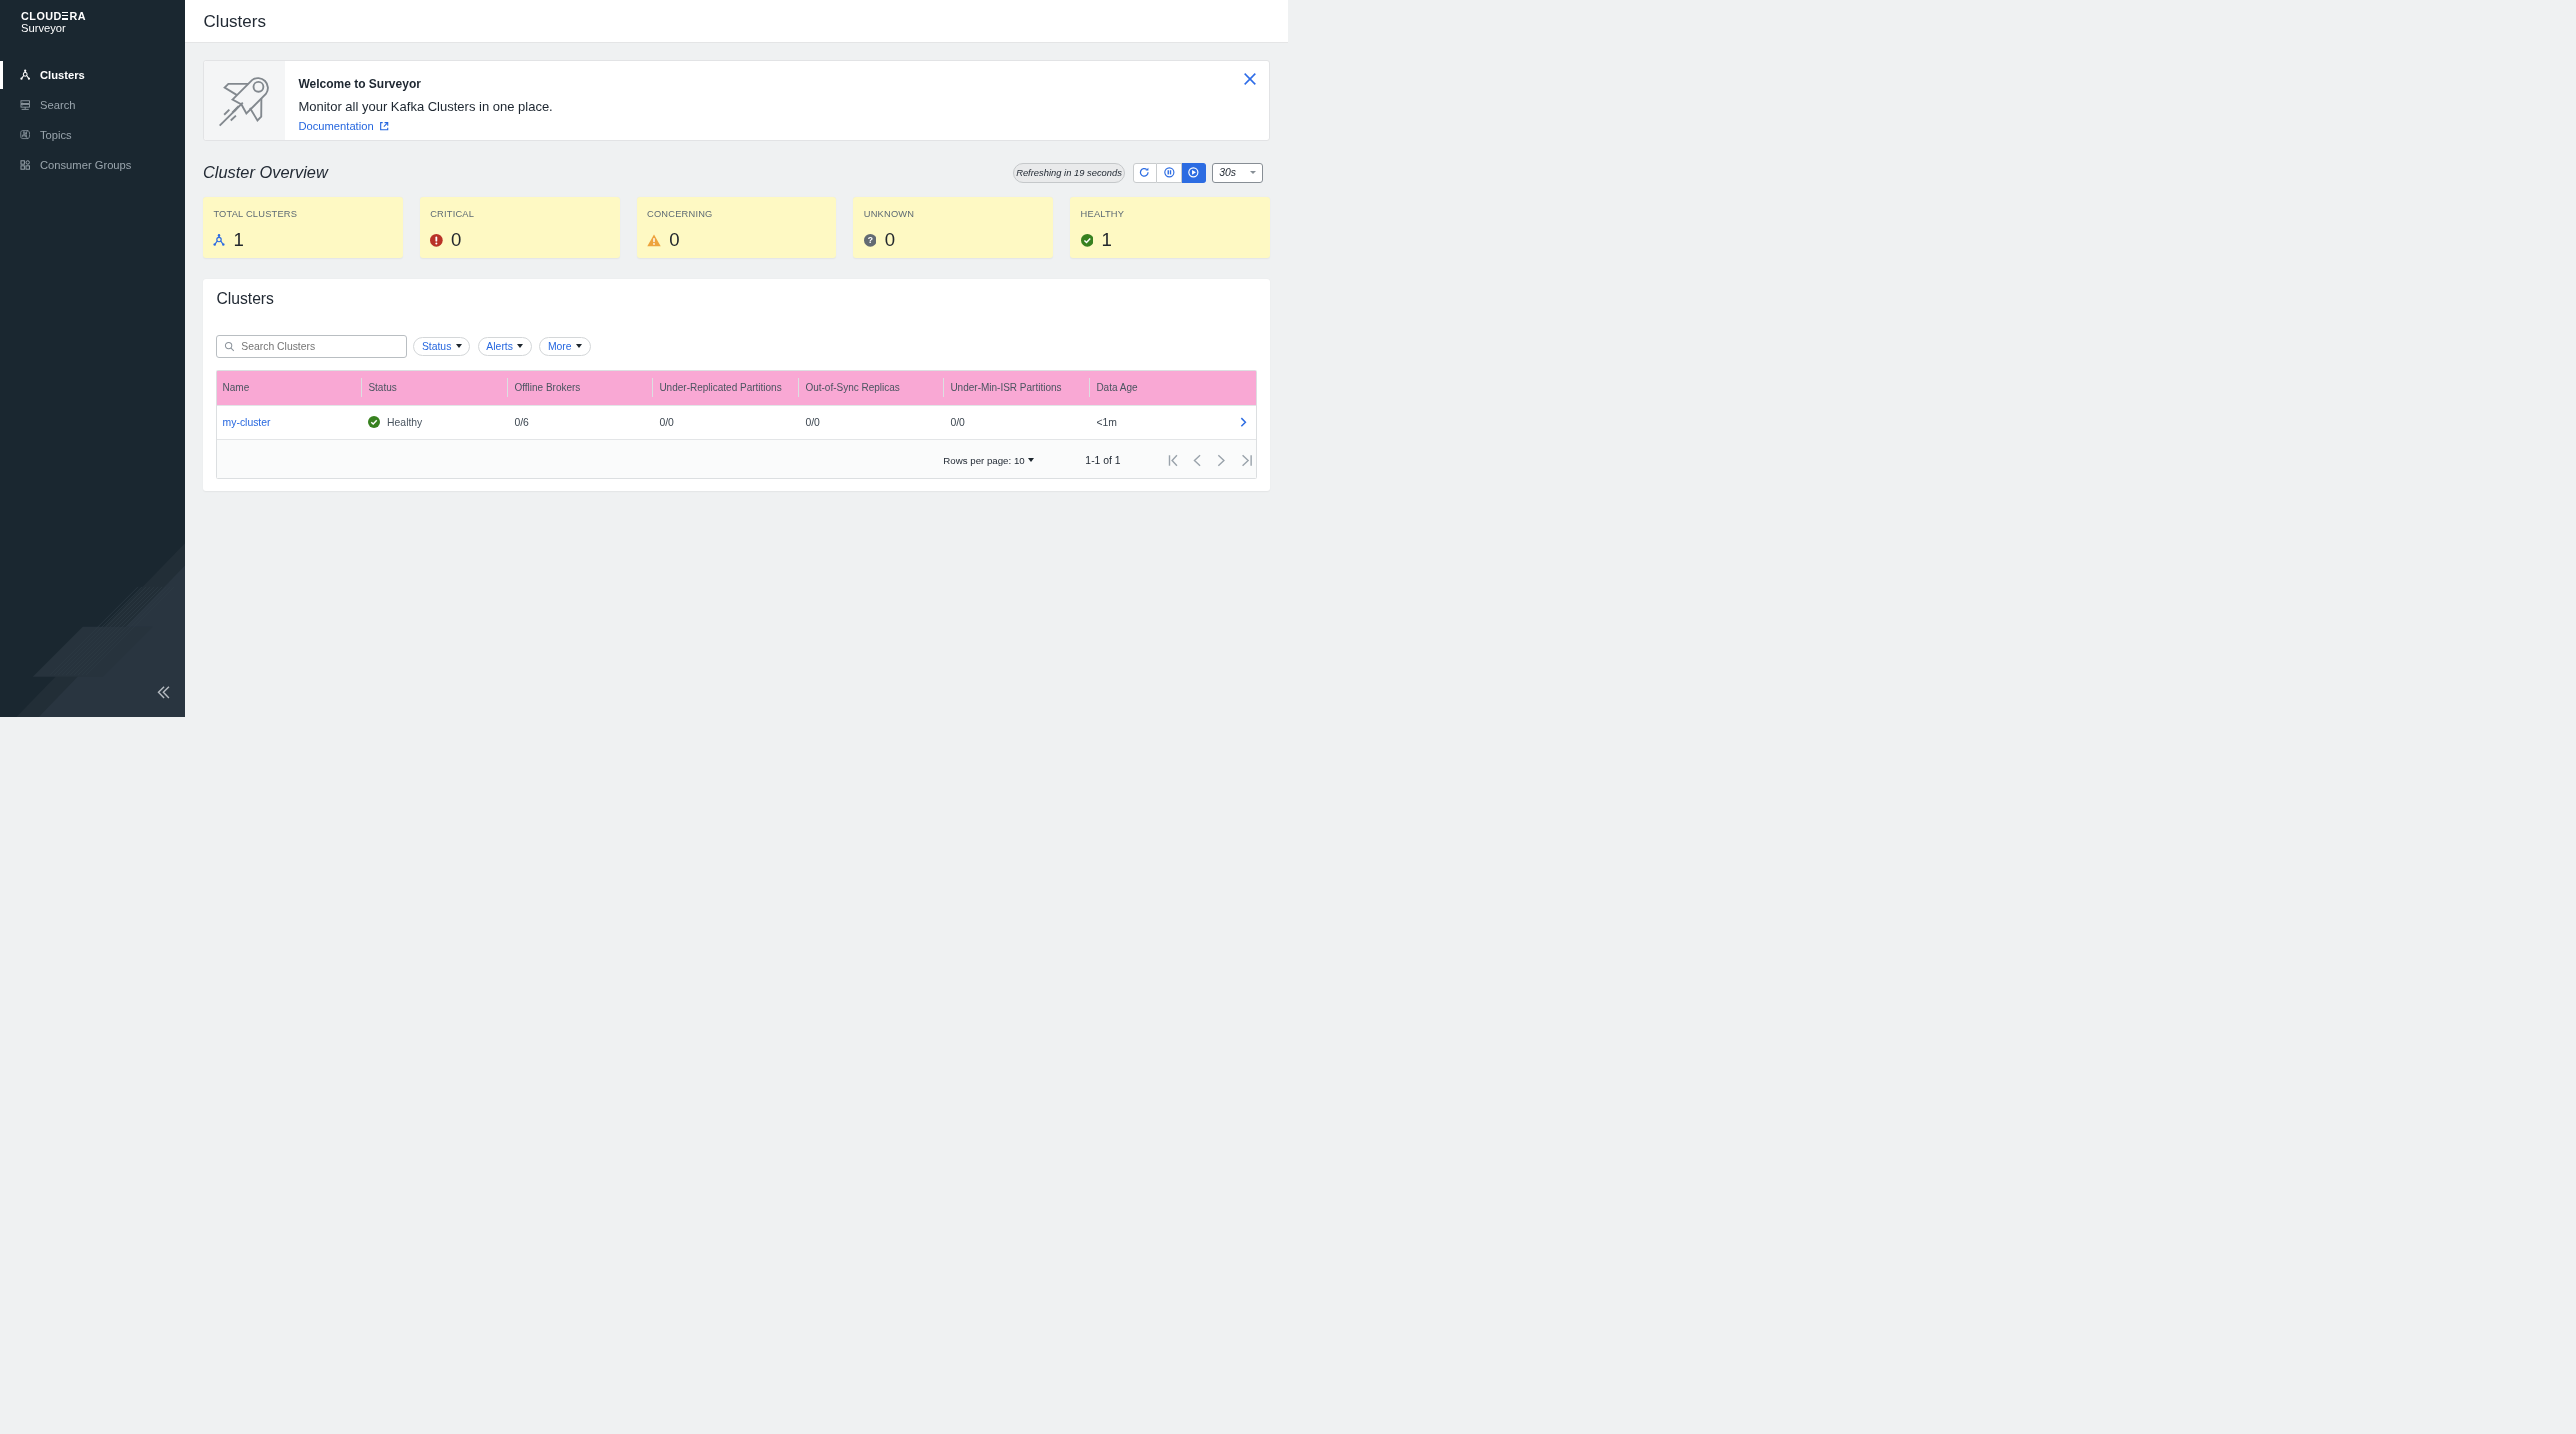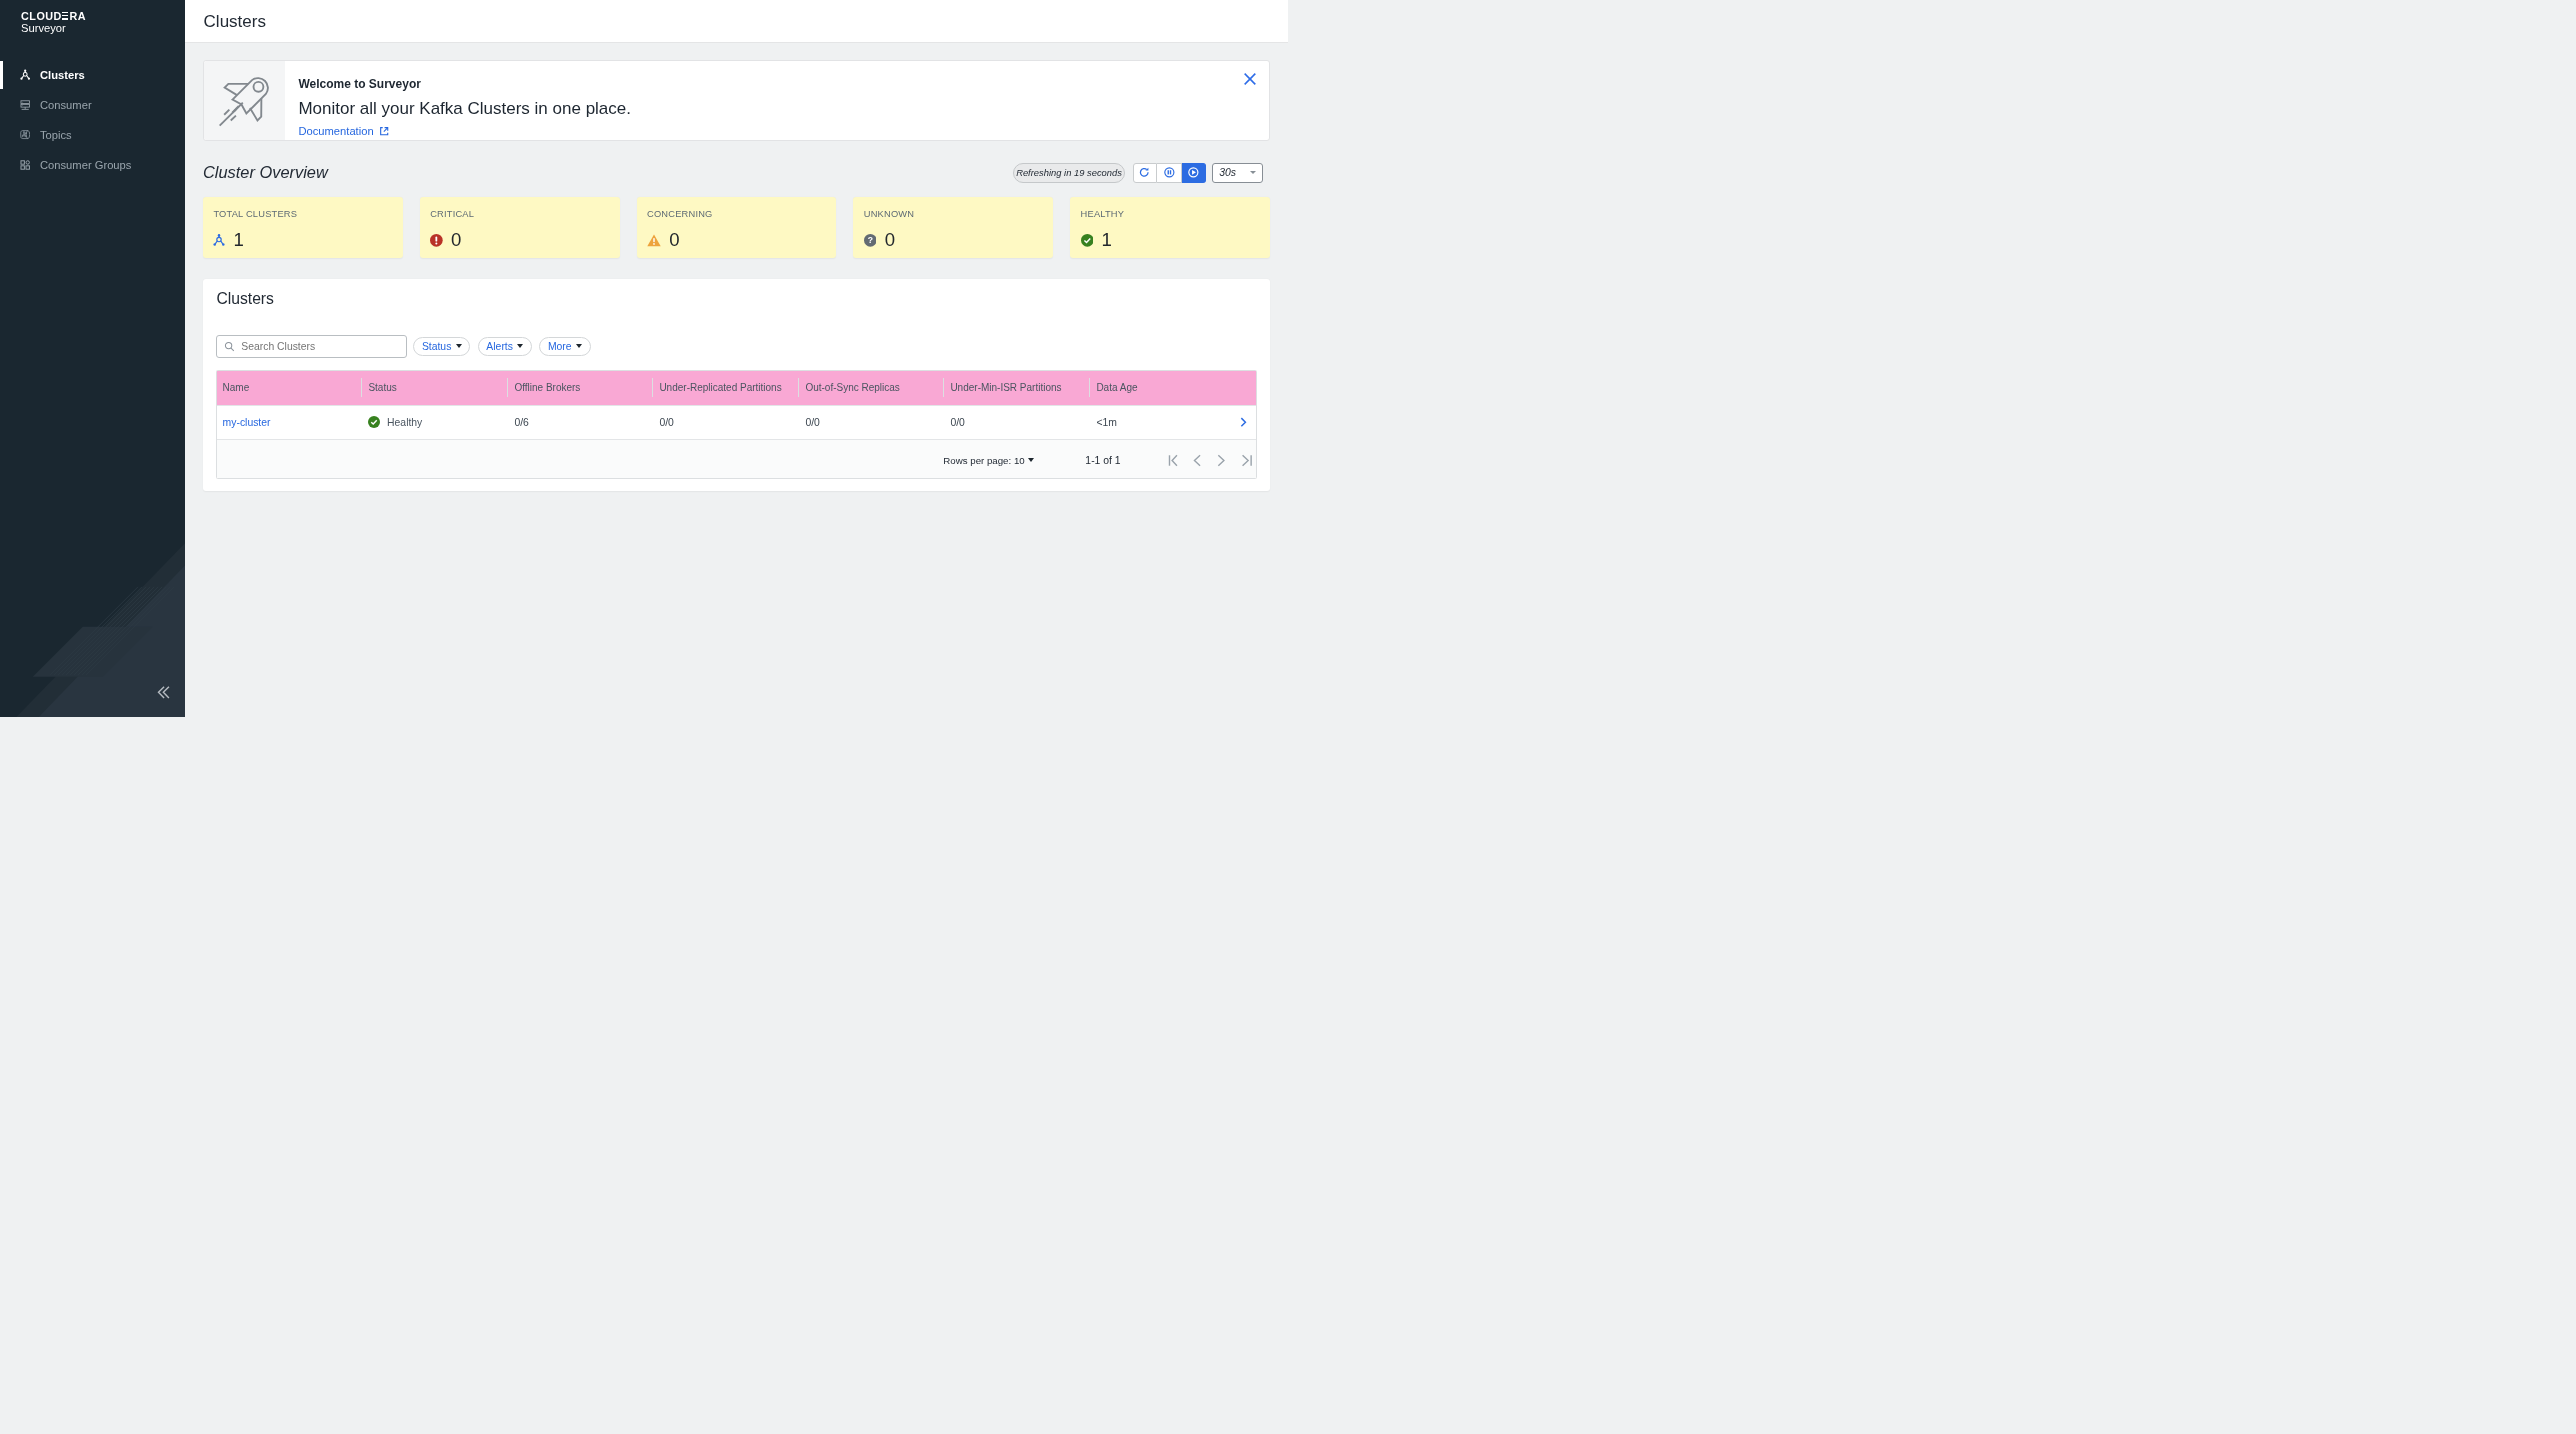--- a/index.html
+++ b/index.html
@@ -26,21 +26,21 @@
 .main { margin-left:185px; }
 .pagehead { height:43px; background:#fff; border-bottom:0.7px solid #e4e5e6; display:flex; align-items:center; }
 .pagehead h1 { font-size:17px; font-weight:400; color:#232b35; margin-left:18.6px; padding-top:2.2px; }
 .content { padding:17px 18px 0 18px; }
 
 
 .banner { background:#fff; border:0.7px solid #e2e3e5; border-radius:3px; height:81px; display:flex; position:relative; }
 .banner-icon { width:81px; min-width:81px; background:#f4f5f6; border-radius:3px 0 0 3px; display:flex; align-items:center; justify-content:center; }
 .banner-text { padding:15.7px 0 0 13.4px; }
 .banner-title { font-size:12px; font-weight:bold; color:#1d2630; }
-.banner-desc { font-size:17px; color:#1d2630; margin-top:8.2px; }
+.banner-desc { font-size:13px; color:#1d2630; margin-top:8.2px; }
 .banner-link { font-size:11.2px; color:#2667df; margin-top:6px; display:flex; align-items:center; gap:5.2px; }
 .close-x { position:absolute; right:13.4px; top:12px; width:12px; height:12px; }
 
 
 .ov-row { margin-top:21.6px; display:flex; align-items:center;font-style:italic; }
 .ov-row h2 { font-size:16.4px; font-weight:400; color:#232b35; }
 .ov-controls { margin-left:auto; display:flex; align-items:center; }
 .refresh-pill { width:112px; height:20px; border:0.7px solid #c5c8ca; border-radius:10.4px; background:#e9eaeb; font-size:9.4px; color:#232b35; display:flex; align-items:center; justify-content:center; white-space:nowrap; }
 .btn-group { display:flex; margin-left:7.5px; border-radius:3px; }
 .btn { width:24.6px; height:20px; border:0.7px solid #c9ccce; background:#fff; display:flex; align-items:center; justify-content:center; }
@@ -141,21 +141,21 @@
         <span class="nicon">
           <svg width="12" height="12" viewBox="0 0 32 32" fill="none" stroke="currentColor" stroke-width="2.6">
             <rect x="3" y="3" width="26" height="8.5"></rect>
             <rect x="3" y="14" width="26" height="8.5"></rect>
             <circle cx="8.5" cy="7.2" r="1.1" fill="currentColor" stroke="none"></circle>
             <circle cx="8.5" cy="18.2" r="1.1" fill="currentColor" stroke="none"></circle>
             <line x1="16" y1="22.5" x2="16" y2="28.5"></line>
             <line x1="5" y1="29.5" x2="27" y2="29.5"></line>
           </svg>
         </span>
-        <span class="nlabel">Consumer</span>
+        <span class="nlabel">Search</span>
       </div>
     <div class="nav-item">
         <span class="nicon">
           <svg width="12.7" height="11.2" viewBox="0 0 34 30" fill="none" stroke="currentColor" stroke-width="2.4">
             <path d="M26 2 H9 C5 2 2.5 4.5 2.5 8 V22 C2.5 25.5 5 28 9 28 H26"></path>
             <ellipse cx="26" cy="15" rx="5.5" ry="13"></ellipse>
             <circle cx="13" cy="15" r="2.6"></circle>
             <circle cx="13" cy="7" r="1.9"></circle>
             <circle cx="8.5" cy="20" r="1.9"></circle>
             <circle cx="17.5" cy="20" r="1.9"></circle>

